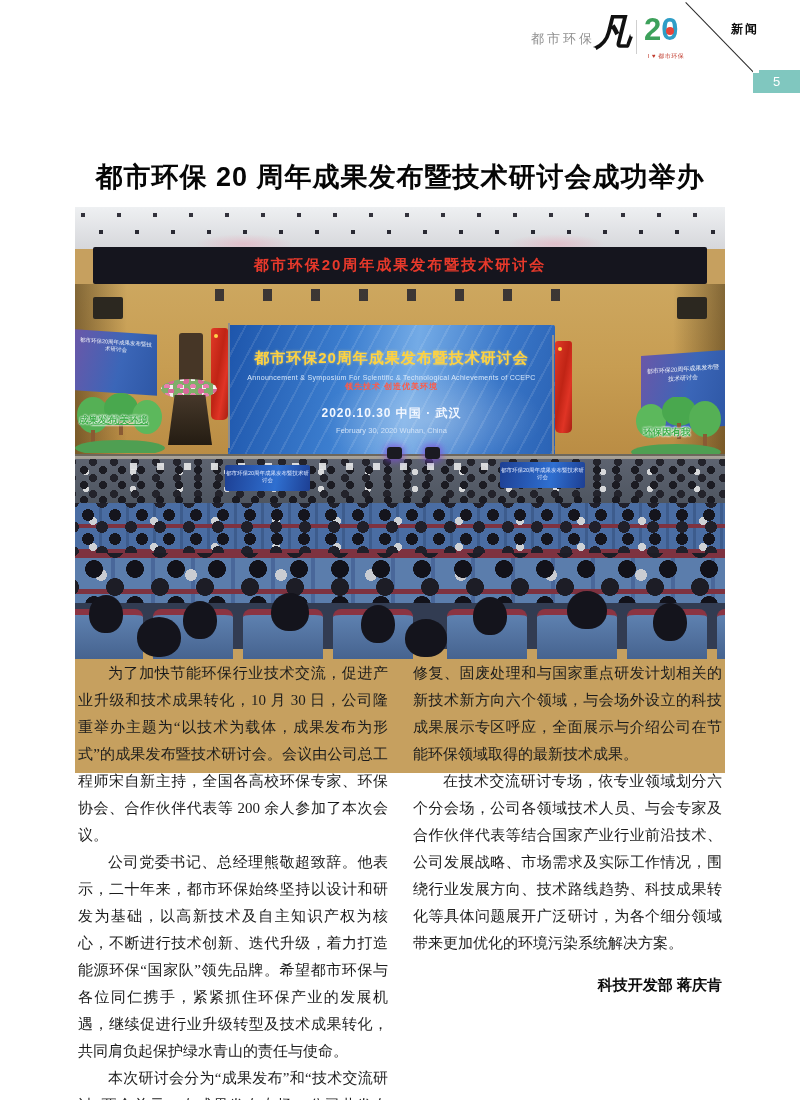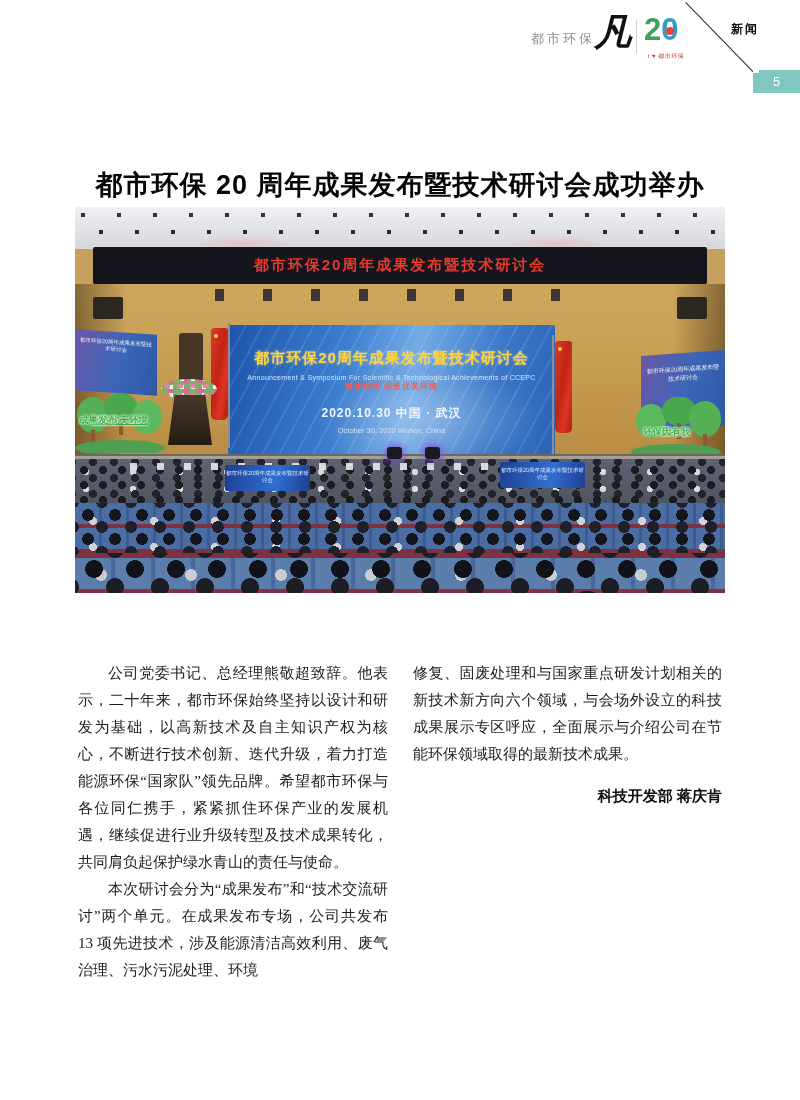--- a/index.html
+++ b/index.html
@@ -19,25 +19,25 @@
                   border-radius:50%;transform:translate(-50%,-50%);}
   .tagline{left:640px;top:52px;width:52px;text-align:center;font-size:6px;color:#c0392b;letter-spacing:.5px;}
   .diag-line{left:686px;top:2px;width:100px;height:0;border-top:1.5px solid #2a2a2a;
              transform:rotate(45.8deg);transform-origin:0 0;}
   .section-label{left:731px;top:21px;font-size:12px;font-weight:bold;color:#0a0a0a;letter-spacing:2px;}
   .page-badge{left:753px;top:70px;width:47px;height:23px;background:#80c7bf;}
   .page-badge .sq{position:absolute;left:0;top:-3px;width:6px;height:6px;background:#fff;}
   .page-badge .num{display:block;text-align:center;line-height:23px;font-size:13px;color:#fff;}
 
   
-  .art-title{left:0;top:149px;width:800px;text-align:center;font-size:27px;font-weight:bold;
+  .art-title{left:0;top:141px;width:800px;text-align:center;font-size:27px;font-weight:bold;
              color:#060606;letter-spacing:1px;}
 
   
-  .photo{left:75px;top:207px;width:650px;height:386px;overflow:hidden;background:#c6a05f;}
+  .photo{left:75px;top:207px;width:650px;height:566px;overflow:hidden;background:#c6a05f;}
   .photo *{position:absolute;}
   .ceiling{left:0;top:0;width:650px;height:42px;
     background:
       radial-gradient(circle 2.5px at 8px 8px,#33333c 97%,transparent) 0 0/36px 16px repeat-x,
       radial-gradient(circle 2.5px at 8px 8px,#2a2a33 97%,transparent) 18px 17px/36px 16px repeat-x,
       radial-gradient(ellipse 70px 14px at 26% 88%,rgba(236,160,180,.45),transparent 70%),
       radial-gradient(ellipse 70px 14px at 74% 88%,rgba(236,160,180,.45),transparent 70%),
       linear-gradient(#eef0f2,#d6d7db);}
   .led-banner{left:18px;top:40px;width:614px;height:37px;background:#15151e;border-radius:2px;
     display:flex;align-items:center;justify-content:center;color:#e8392b;font-size:15px;
@@ -158,21 +158,21 @@
   <div class="spotlights"></div>
   <div class="speaker" style="left:18px;top:90px;"></div>
   <div class="speaker" style="left:602px;top:90px;"></div>
 
   <div class="main-screen">
     <div class="inner">
       <div class="scr-title">都市环保20周年成果发布暨技术研讨会</div>
       <div class="scr-sub">Announcement &amp; Symposium For Scientific &amp; Technological Achievements of CCEPC</div>
       <div class="scr-slogan">领先技术 创造优美环境</div>
       <div class="scr-date-cn">2020.10.30  中国 · 武汉</div>
-      <div class="scr-date-en">October 30, 2020  Wuhan, China</div>
+      <div class="scr-date-en">February 30, 2020  Wuhan, China</div>
     </div>
   </div>
 
   <div class="side-screen left">都市环保20周年成果发布暨技术研讨会</div>
   <div class="side-screen right">都市环保20周年成果发布暨技术研讨会</div>
 
   <div class="door"></div>
 
   <div class="flagpole" style="left:153px;top:116px;height:125px;"></div>
   <div class="flag" style="left:136px;top:121px;">
@@ -241,19 +241,21 @@
     <div class="head" style="left:286px;top:2px;"></div>
     <div class="head" style="left:398px;top:-6px;"></div>
     <div class="head" style="left:492px;top:-12px;width:40px;"></div>
     <div class="head" style="left:578px;top:0px;"></div>
     <div class="head" style="left:62px;top:14px;width:44px;height:40px;"></div>
     <div class="head" style="left:330px;top:16px;width:42px;height:38px;"></div>
   </div>
 </div>
 
 <div class="abs col col-left">
+  <p class="indent">为了加快节能环保行业技术交流，促进产业升级和技术成果转化，10 月 30 日，公司隆重举办主题为“以技术为载体，成果发布为形式”的成果发布暨技术研讨会。会议由公司总工程师宋自新主持，全国各高校环保专家、环保协会、合作伙伴代表等 200 余人参加了本次会议。</p>
   <p class="indent">公司党委书记、总经理熊敬超致辞。他表示，二十年来，都市环保始终坚持以设计和研发为基础，以高新技术及自主知识产权为核心，不断进行技术创新、迭代升级，着力打造能源环保“国家队”领先品牌。希望都市环保与各位同仁携手，紧紧抓住环保产业的发展机遇，继续促进行业升级转型及技术成果转化，共同肩负起保护绿水青山的责任与使命。</p>
   <p class="indent">本次研讨会分为“成果发布”和“技术交流研讨”两个单元。在成果发布专场，公司共发布 13 项先进技术，涉及能源清洁高效利用、废气治理、污水污泥处理、环境</p>
 </div>
 <div class="abs col col-right">
   <p>修复、固废处理和与国家重点研发计划相关的新技术新方向六个领域，与会场外设立的科技成果展示专区呼应，全面展示与介绍公司在节能环保领域取得的最新技术成果。</p>
+  <p class="indent">在技术交流研讨专场，依专业领域划分六个分会场，公司各领域技术人员、与会专家及合作伙伴代表等结合国家产业行业前沿技术、公司发展战略、市场需求及实际工作情况，围绕行业发展方向、技术路线趋势、科技成果转化等具体问题展开广泛研讨，为各个细分领域带来更加优化的环境污染系统解决方案。</p>
   <p class="byline">科技开发部 蒋庆肯</p>
 </div>
 
 </body></html>

